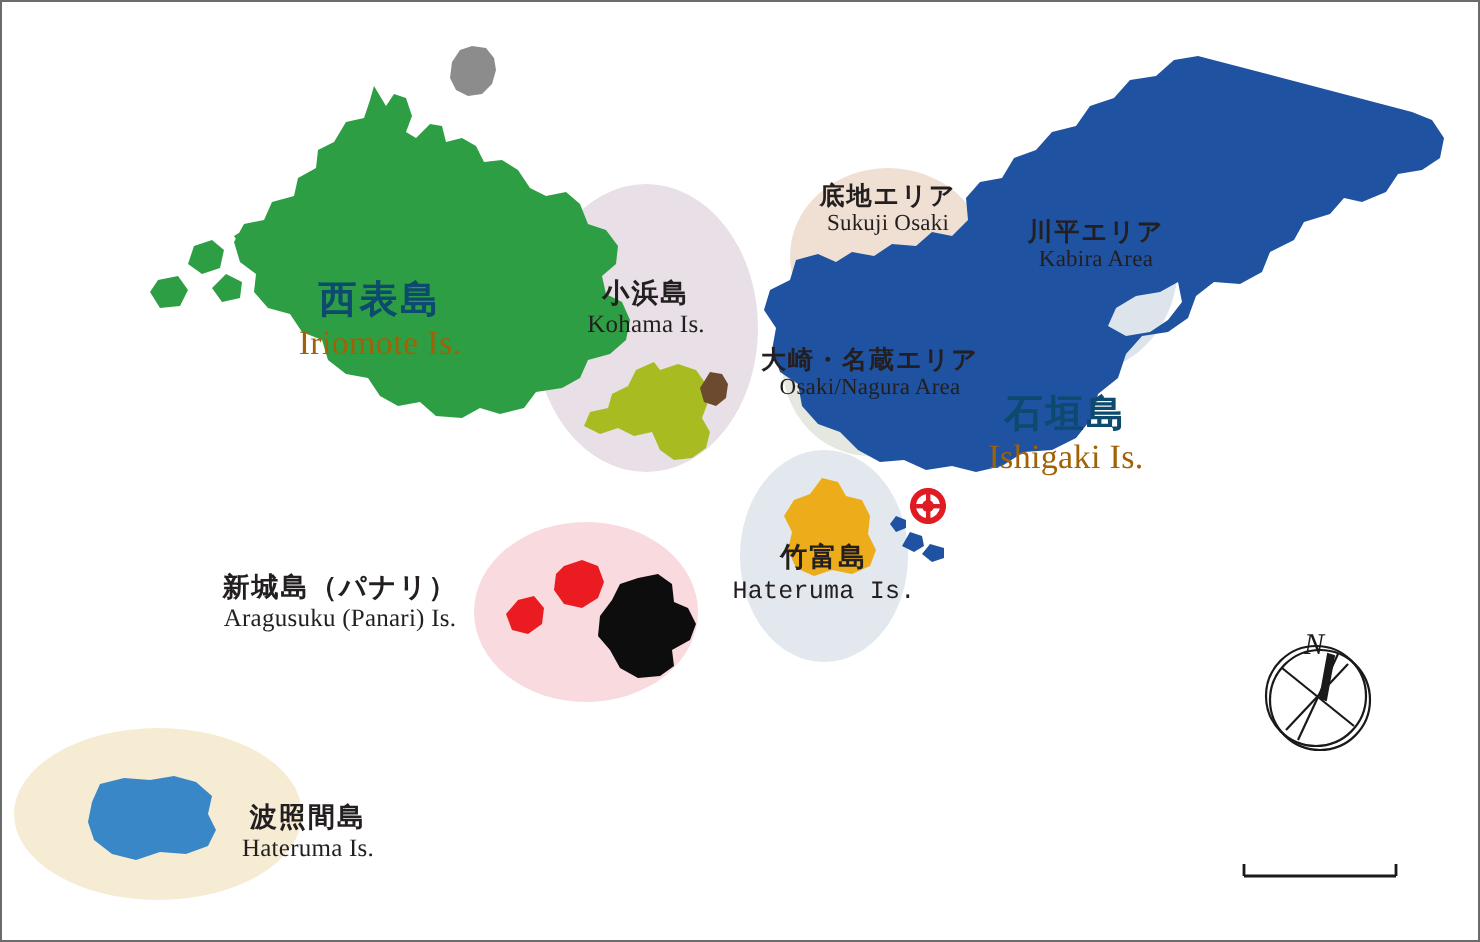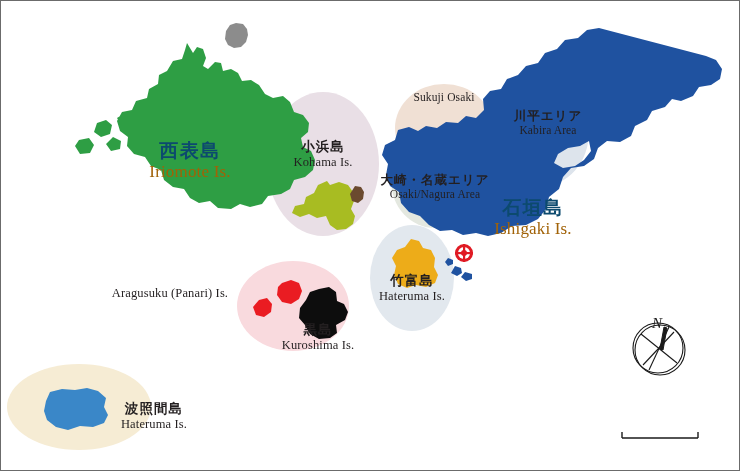--- a/index.html
+++ b/index.html
@@ -167,40 +167,38 @@
   <div class="lbl lbl-light size-lg" style="left:469px; top:196px; width:126px;">
     <span class="jp">石垣島</span>
     <span class="en">Ishigaki Is.</span>
   </div>
 
   <div class="lbl lbl-dark size-md" style="left:272px; top:138px; width:100px;">
     <span class="jp">小浜島</span>
     <span class="en">Kohama Is.</span>
   </div>
 
-  <div class="lbl lbl-dark size-md" style="left:361px; top:272px; width:100px;">
+  <div class="lbl lbl-dark size-md" style="left:361px; top:272px; width:100px;font-family:Liberation Mono, monospace;">
     <span class="jp">竹富島</span>
     <span class="en">Hateruma Is.</span>
   </div>
 
   <div class="lbl lbl-dark size-md" style="left:102px; top:285px; width:134px;">
+    <span class="jp">新城島（パナリ）</span>
     <span class="en">Aragusuku (Panari) Is.</span>
   </div>
 
-  <div class="lbl lbl-dark size-md" style="left:265px; top:321px; width:104px;">
-    <span class="jp">黒島</span>
-    <span class="en">Kuroshima Is.</span>
-  </div>
 
   <div class="lbl lbl-dark size-md" style="left:101px; top:400px; width:104px;font-family:Liberation Serif, serif;">
     <span class="jp">波照間島</span>
     <span class="en">Hateruma Is.</span>
   </div>
 
   <div class="lbl lbl-dark size-sm" style="left:392px; top:90px; width:102px;">
+    <span class="jp">底地エリア</span>
     <span class="en">Sukuji Osaki</span>
   </div>
 
   <div class="lbl lbl-dark size-sm" style="left:497px; top:108px; width:100px;">
     <span class="jp">川平エリア</span>
     <span class="en">Kabira Area</span>
   </div>
 
   <div class="lbl lbl-dark size-sm" style="left:370px; top:172px; width:128px;">
     <span class="jp">大崎・名蔵エリア</span>

